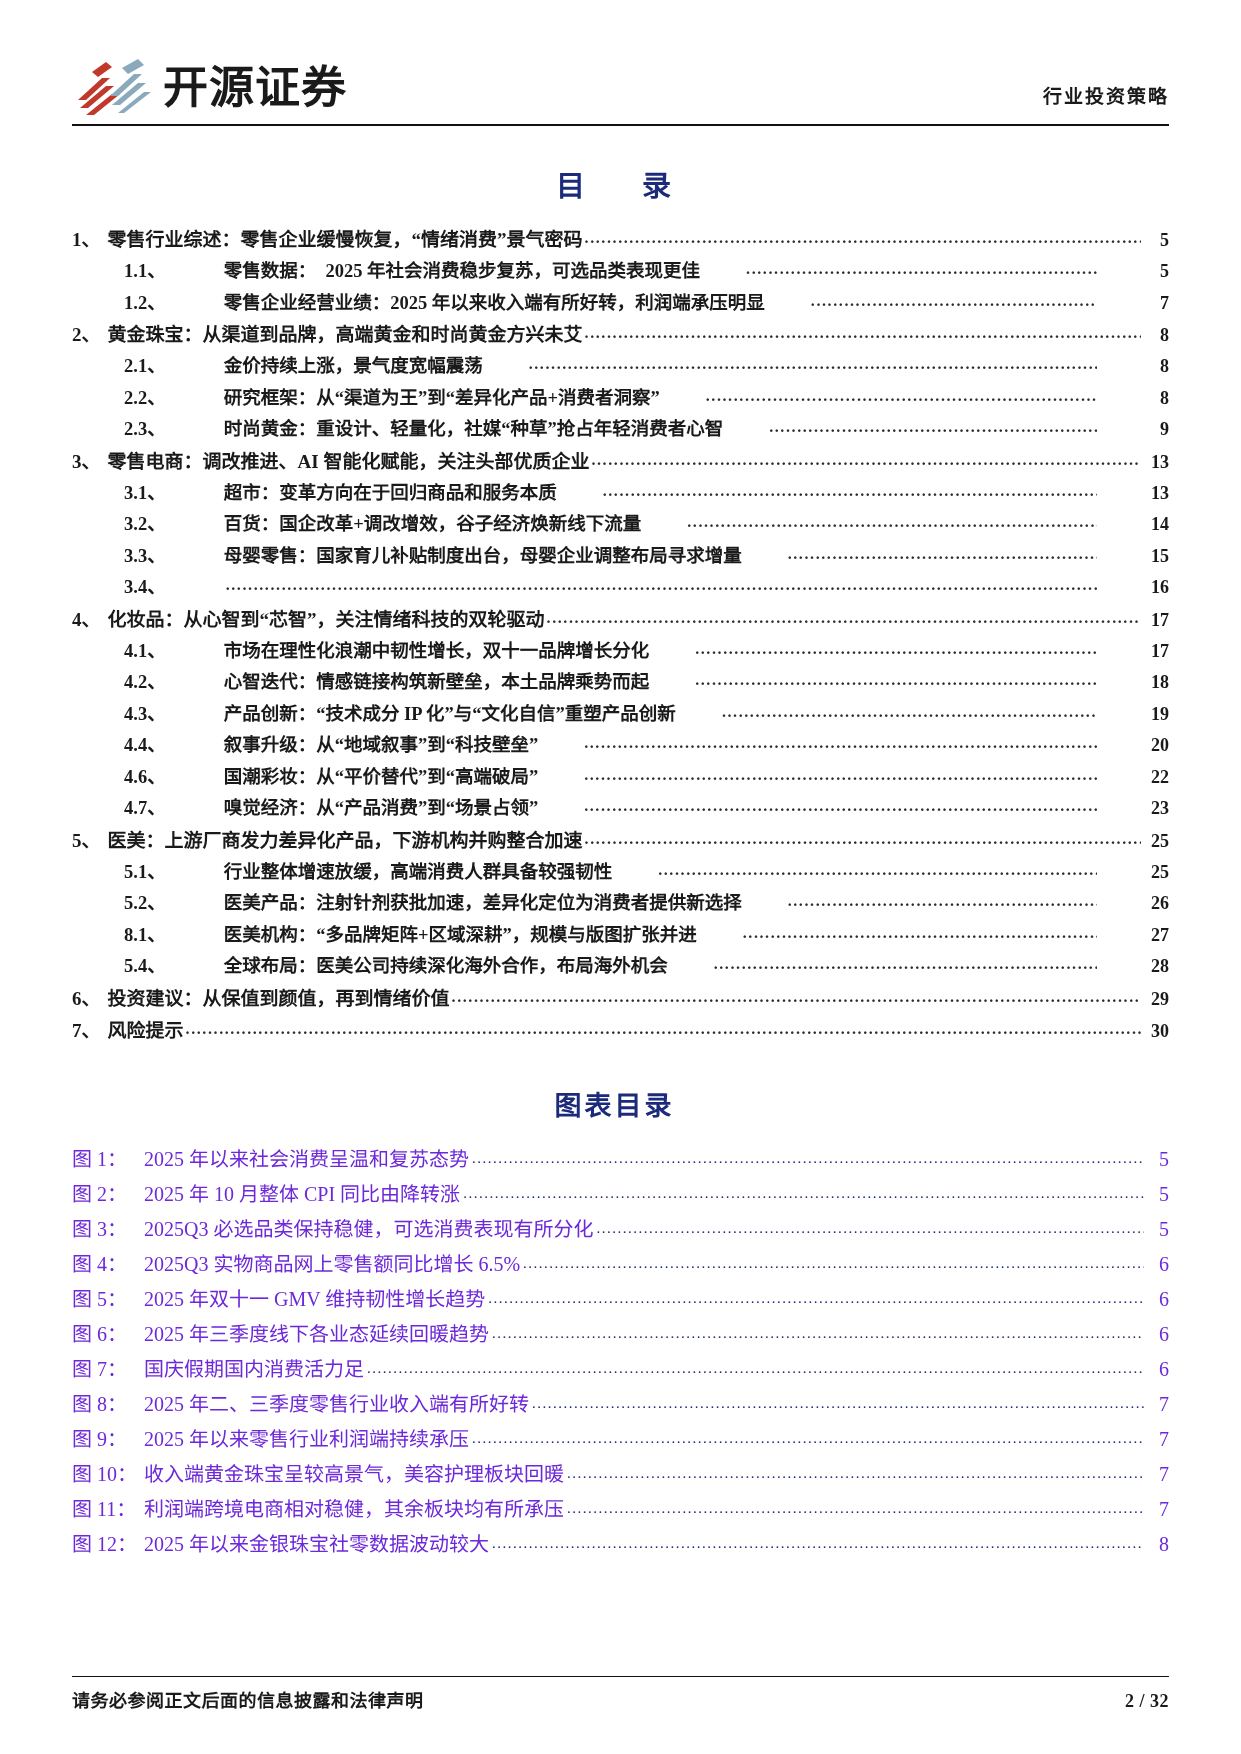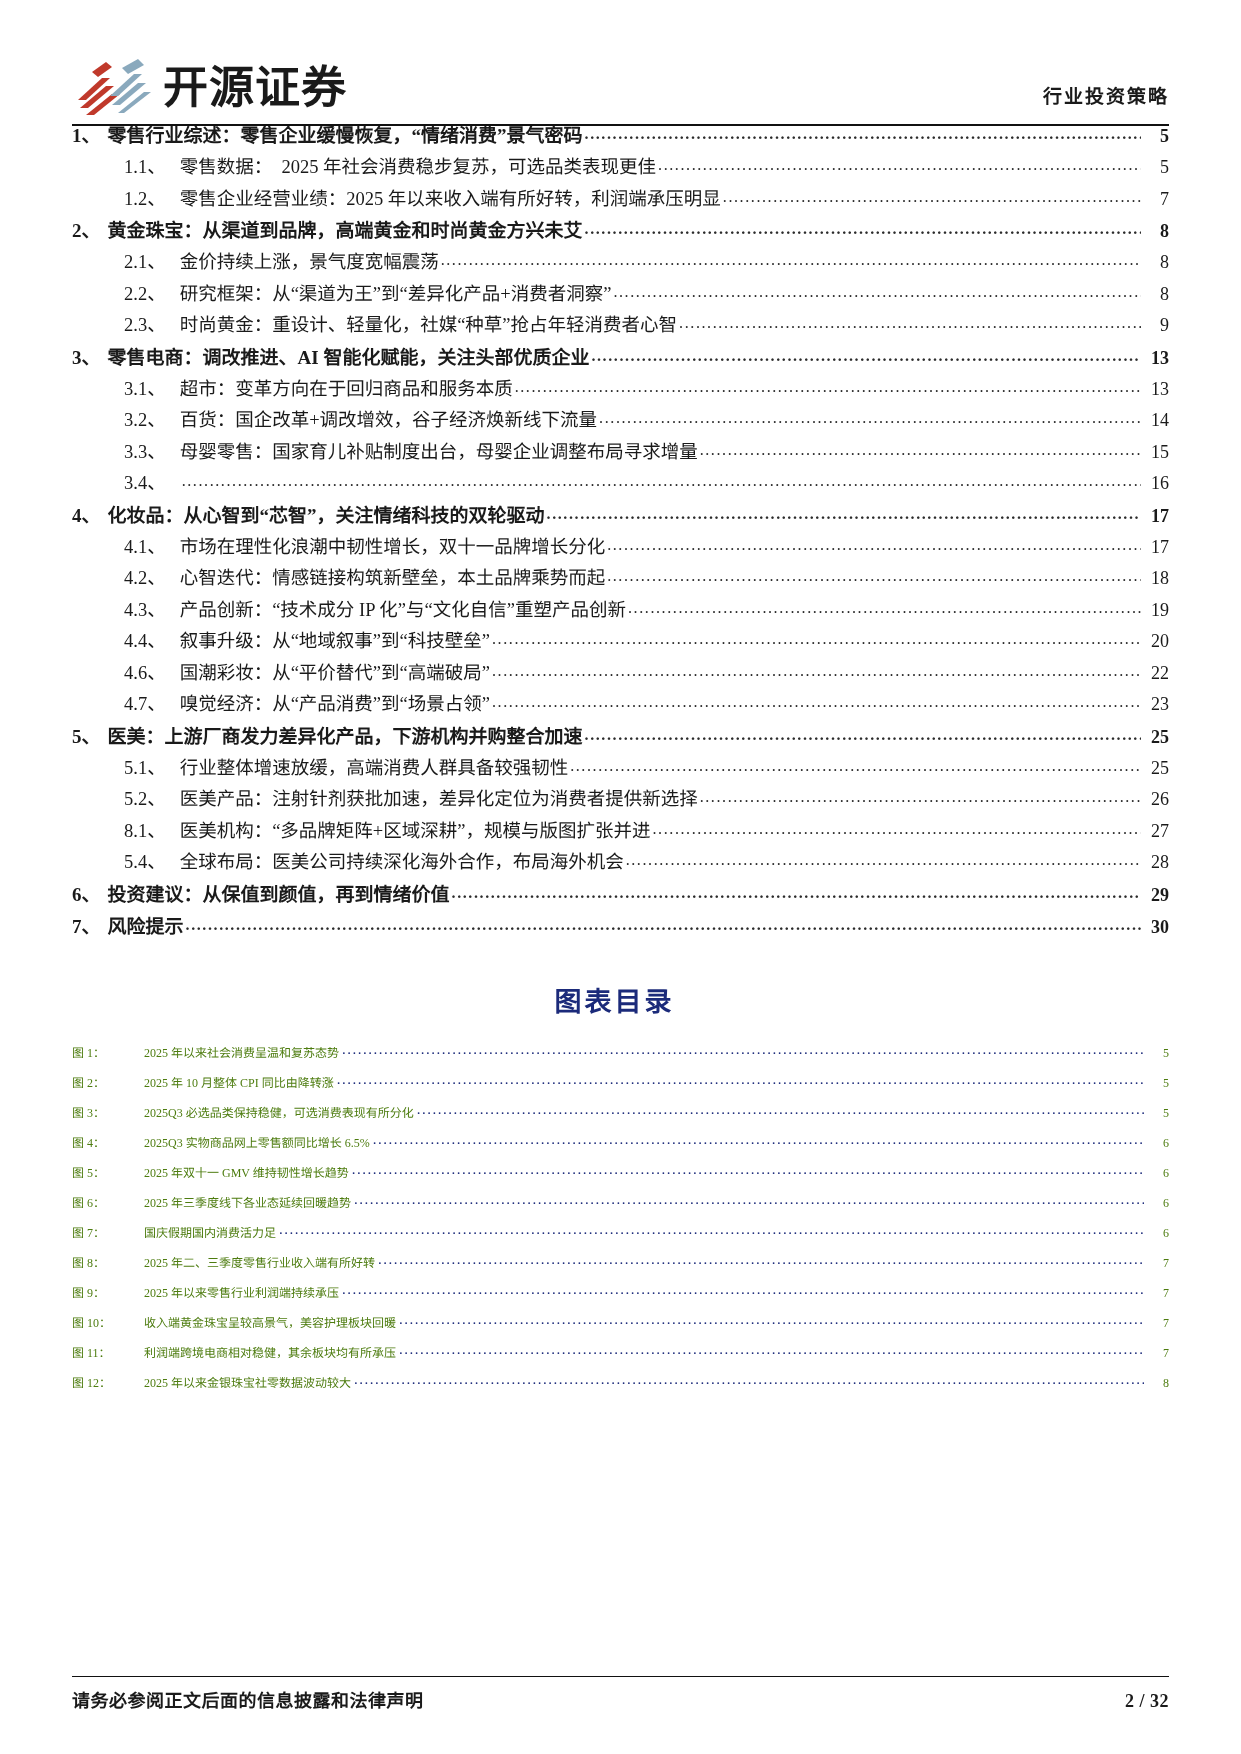--- a/index.html
+++ b/index.html
@@ -100,21 +100,22 @@
     color: #1a1a1a;
     white-space: nowrap;
   }
   .toc-row.lvl1 {
     font-weight: 700;
     padding-left: 0;
     font-size: 19px;
   }
   .toc-row.lvl2 {
     padding-left: 52px;
-    font-weight: 400;
+    font-weight: 700;
+    gap: 44px;
   }
   .toc-num {
     flex: 0 0 auto;
     margin-right: 7px;
   }
   .toc-row.lvl2 .toc-num {
     margin-right: 14px;
   }
   .toc-text {
     flex: 0 0 auto;
@@ -141,24 +142,24 @@
     font-size: 18px;
   }
 
   
   .figlist {
     padding: 0 72px;
   }
   .fig-row {
     display: flex;
     align-items: baseline;
-    font-size: 12px;
+    font-size: 20px;
     line-height: 1.0;
     margin-bottom: 15px;
-    color: #4d7c0f;
+    color: #6d28d9;
     white-space: nowrap;
   }
   .fig-label {
     flex: 0 0 auto;
     width: 72px;
   }
   .fig-text {
     flex: 0 0 auto;
   }
   .fig-dots {
@@ -225,20 +226,21 @@
             <path d="M50 12 L66 3 L72 9 L56 18 Z" fill="#8aa9bd"></path>
           </g>
         </svg>
       </span>
       <span class="brand-name">开源证券</span>
     </div>
     <div class="header-right">行业投资策略</div>
   </div>
   <div class="header-rule"></div>
 
+  <div class="toc-title">目　录</div>
 
   <div class="toc">
     <div class="toc-row lvl1">
       <span class="toc-num">1、</span>
       <span class="toc-text">零售行业综述：零售企业缓慢恢复，“情绪消费”景气密码</span>
       <span class="toc-dots"></span>
       <span class="toc-page">5</span>
     </div>
     <div class="toc-row lvl2">
       <span class="toc-num">1.1、</span>

